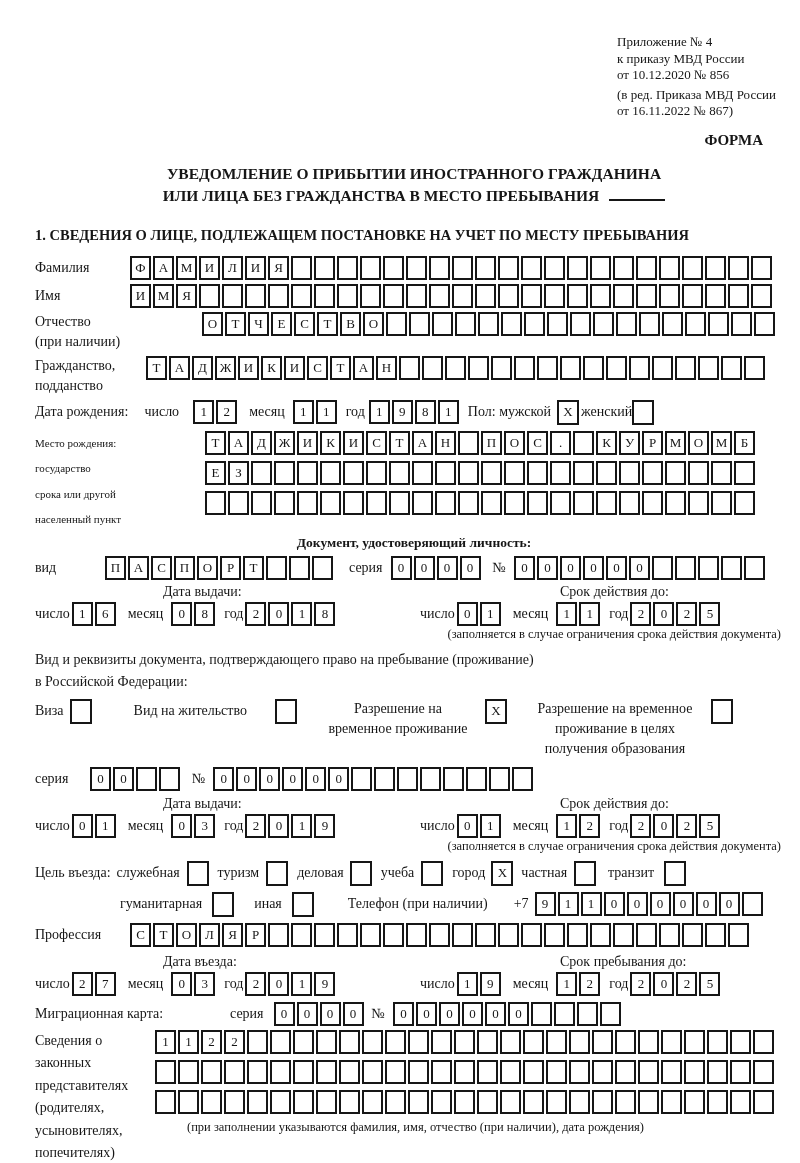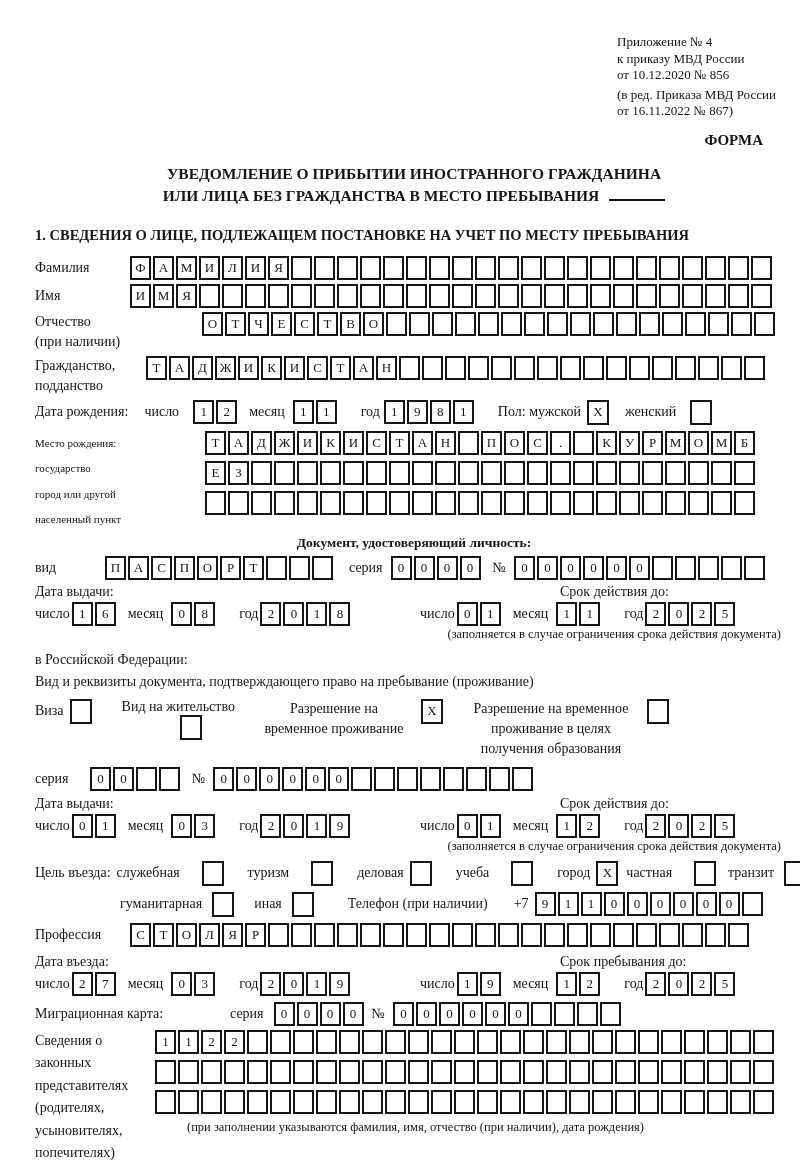--- a/index.html
+++ b/index.html
@@ -18,23 +18,23 @@
   .sec{margin-top:20px;margin-bottom:12px;font-weight:bold;font-size:14.5px;}
 
   .frow{display:flex;align-items:center;margin-bottom:4px;}
   .trow{display:flex;align-items:flex-start;margin-bottom:4px;}
   .lbl{font-size:14px;flex:none;}
   .lw95{width:95px;}
   .lw111{width:111px;}
   .lw167{width:167px;}
   .lw70{width:70px;}
   .ml6{margin-left:6px;}
-  .ml8{margin-left:22px;}
+  .ml8{margin-left:7px;}
   .ml10{margin-left:10px;}
-  .ml14{margin-left:14px;}
+  .ml14{}
   .ml18{margin-left:18px;}
   .twoline{line-height:20px;}
 
   .cellrow{display:inline-flex;flex:none;}
   .cell{display:inline-flex;flex:none;align-items:center;justify-content:center;
         width:17px;height:20px;border:2px solid #161616;margin-right:2px;
         font-size:13px;background:#fff;}
   .cb .cell{width:18px;height:21px;}
 
   
@@ -42,21 +42,21 @@
   .bp-labels{width:170px;font-size:11px;line-height:25.5px;flex:none;}
   .bp-cells .cellrow{display:flex;margin-bottom:6px;}
 
   .doc-head{text-align:center;font-weight:bold;font-size:13.5px;margin:2px 0 5px 0;}
 
   
   .dpair{display:flex;margin-bottom:1px;}
   .dcol{width:385px;flex:none;}
   .dcol2{flex:1;}
   .dhead{font-size:14px;margin-bottom:2px;}
-  .dcol .dhead{}
+  .dcol .dhead{margin-left:128px;}
   .dcol2 .dhead{margin-left:140px;}
   .drow{display:flex;align-items:center;}
   .dl{font-size:14px;flex:none;margin-right:2px;}
   .note{font-size:12.5px;text-align:right;padding-right:12px;margin:1px 0 7px 0;}
 
   .intro{font-size:14px;line-height:22px;}
   .opts{display:flex;align-items:flex-start;margin:6px 0 8px 0;}
   .opt{display:flex;align-items:center;flex:none;}
   .optml{display:flex;align-items:flex-start;flex:none;}
   .optlbl-c{font-size:14px;text-align:center;line-height:20px;flex:none;}
@@ -249,21 +249,21 @@
     <span class="lbl ml14">женский</span>
     <span class="cellrow cb ml14">
         <span class="cell"></span>
       </span>
   </div>
 
   <div class="bp">
     <div class="bp-labels">
       <div>Место рождения:</div>
       <div>государство</div>
-      <div>город или другой</div>
+      <div>срока или другой</div>
       <div>населенный пункт</div>
     </div>
     <div class="bp-cells">
       <span class="cellrow">
           <span class="cell">Т</span>
           <span class="cell">А</span>
           <span class="cell">Д</span>
           <span class="cell">Ж</span>
           <span class="cell">И</span>
           <span class="cell">К</span>
@@ -421,31 +421,31 @@
             <span class="cell">2</span>
             <span class="cell">0</span>
             <span class="cell">2</span>
             <span class="cell">5</span>
           </span>
       </div>
     </div>
   </div>
   <div class="note">(заполняется в случае ограничения срока действия документа)</div>
 
+  <div class="intro">Вид и реквизиты документа, подтверждающего право на пребывание (проживание)</div>
   <div class="intro">в Российской Федерации:</div>
-  <div class="intro">Вид и реквизиты документа, подтверждающего право на пребывание (проживание)</div>
 
   <div class="opts">
     <span class="opt">
       <span class="lbl">Виза</span>
       <span class="cellrow cb ml6">
           <span class="cell"></span>
         </span>
     </span>
-    <span class="opt" style="margin-left:28px;flex-direction:column;">
+    <span class="opt" style="margin-left:40px;">
       <span class="lbl">Вид на жительство</span>
       <span class="cellrow cb" style="margin-left:28px;">
           <span class="cell"></span>
         </span>
     </span>
     <span class="optml" style="margin-left:24px;">
       <span class="optlbl-c w150">Разрешение на временное проживание</span>
       <span class="cellrow cb" style="margin-left:12px;">
           <span class="cell">X</span>
         </span>

